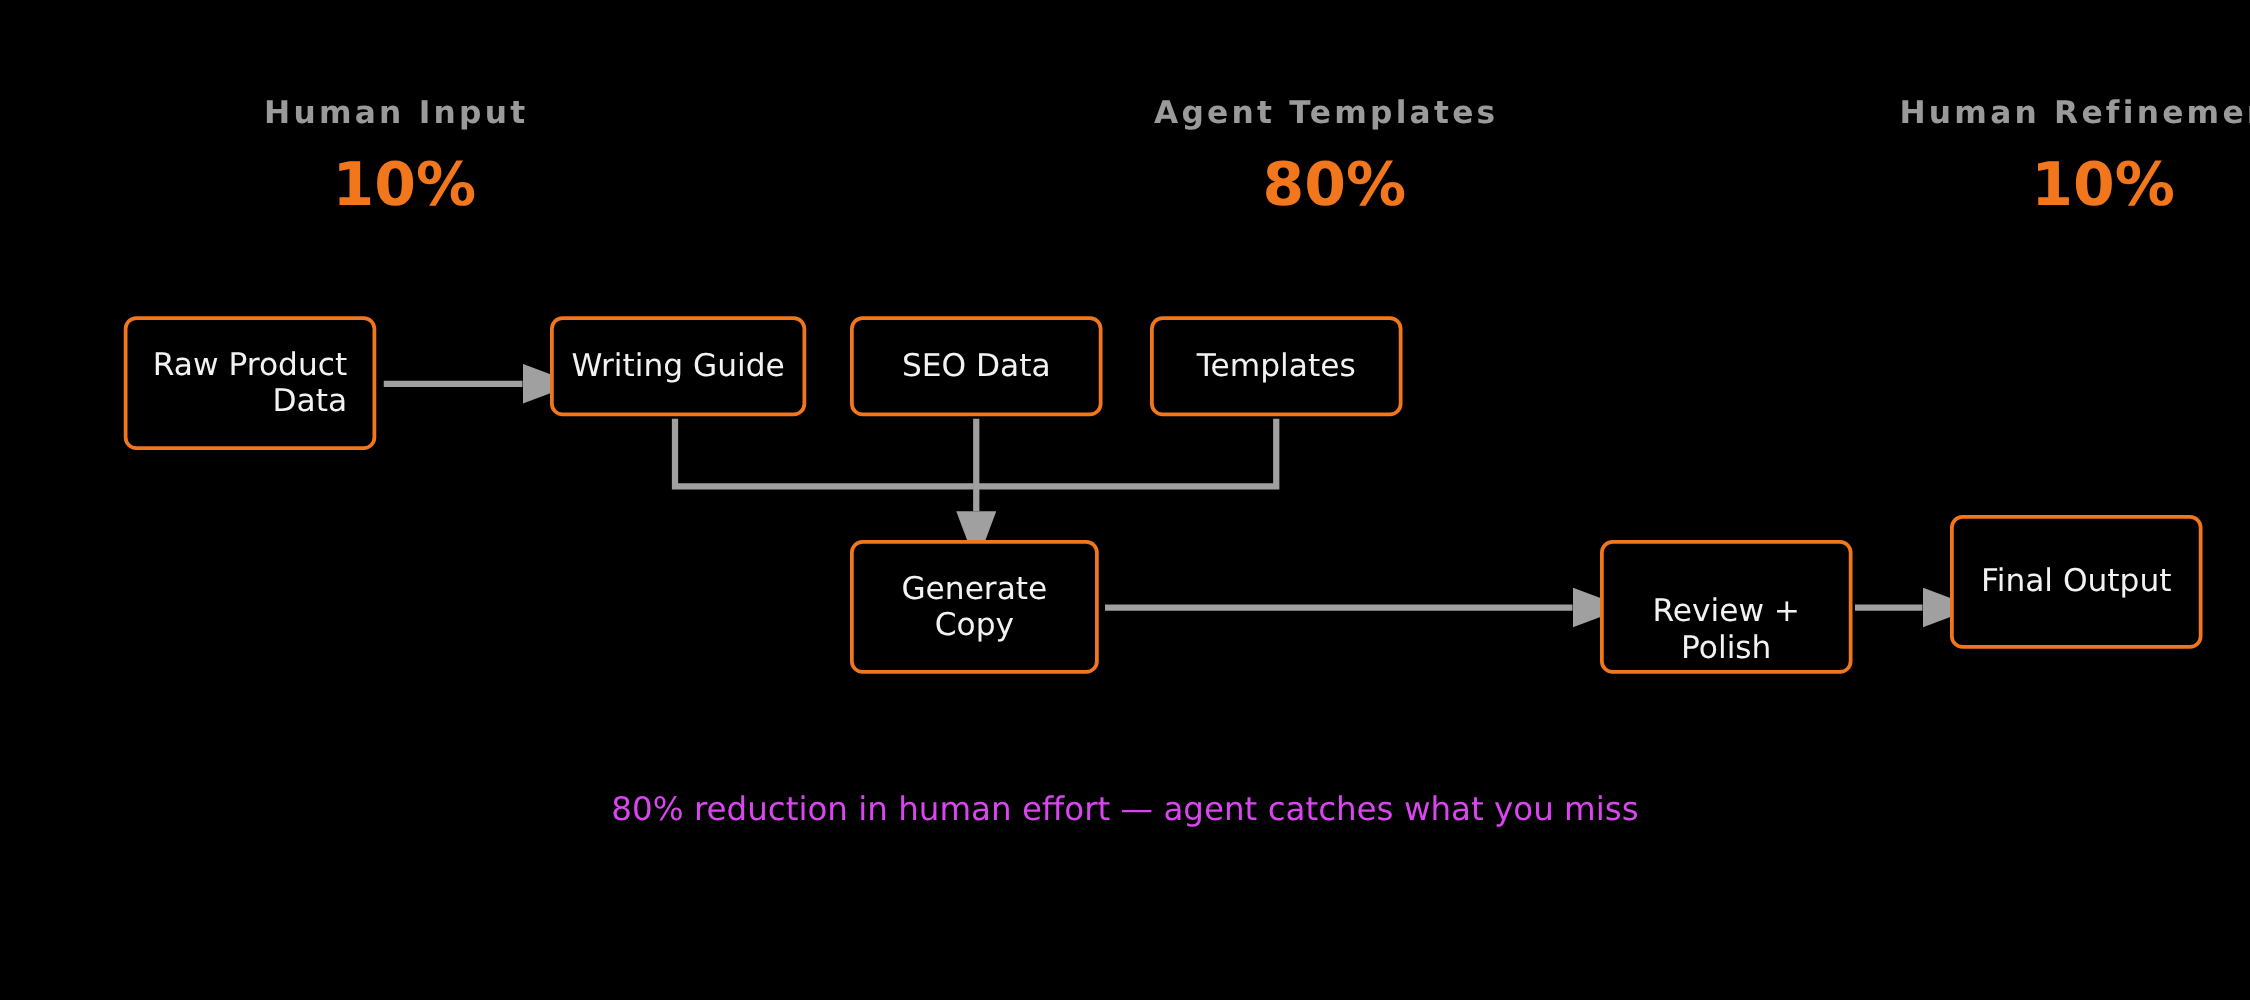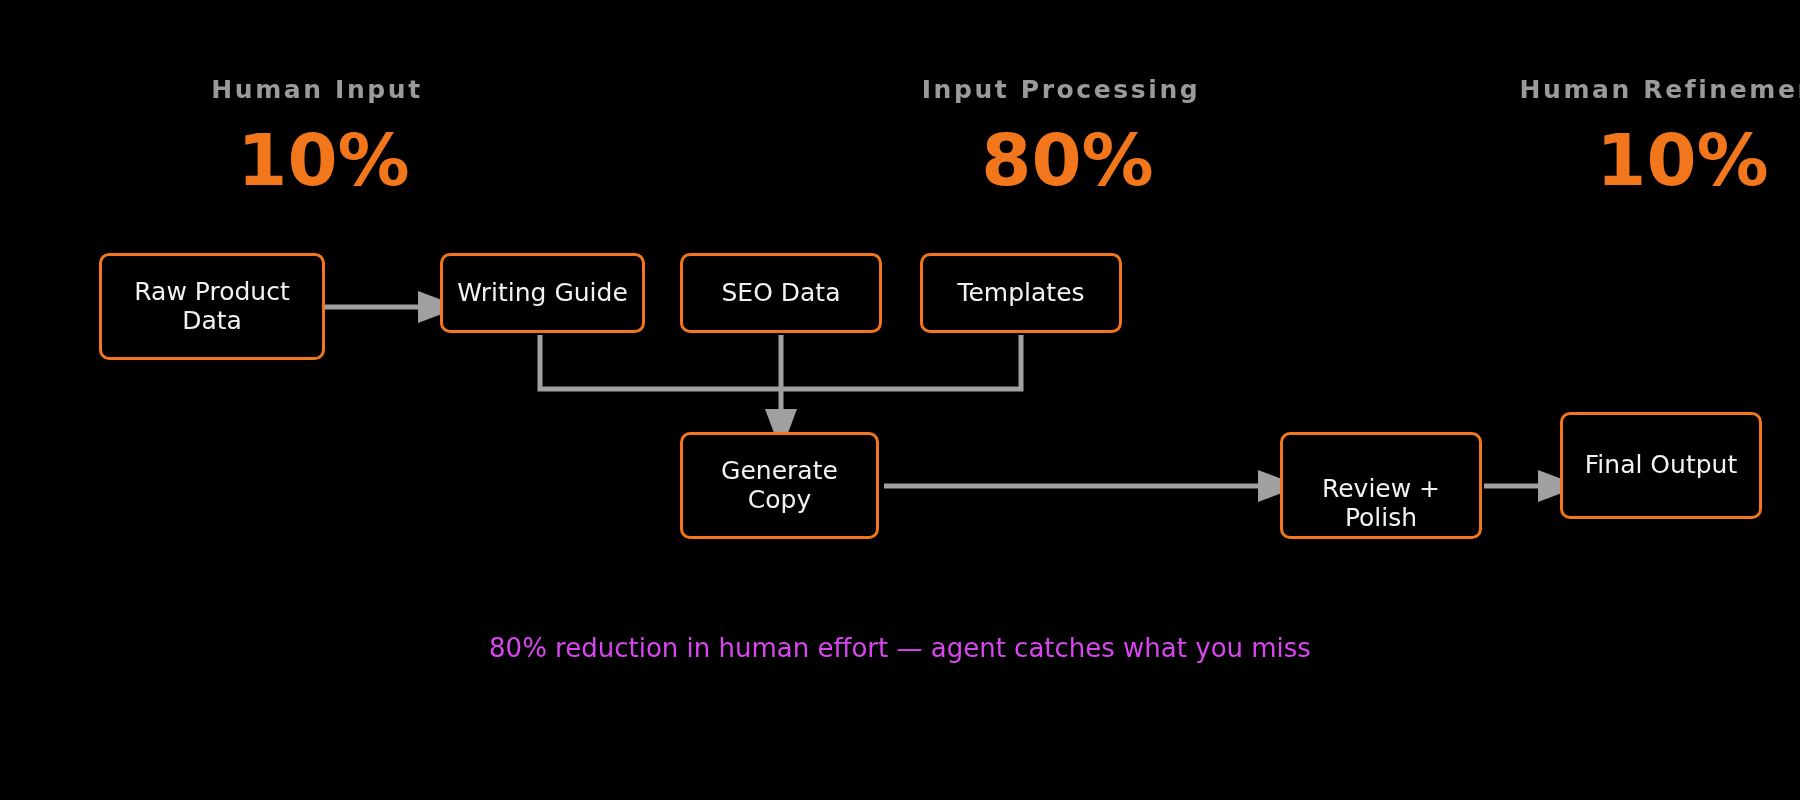--- a/index.html
+++ b/index.html
@@ -33,21 +33,21 @@
   .col-title {
     color: #9a9a9a;
     font-size: 25px;
     font-weight: bold;
     letter-spacing: 2.6px;
     line-height: 1;
     white-space: nowrap;
   }
   .col-pct {
     color: #F2761C;
-    font-size: 72px;
+    font-size: 48px;
     font-weight: bold;
     line-height: 1;
     margin-top: 22px;
     white-space: nowrap;
     padding-left: 13px;
   }
 
   
   .node {
     position: absolute;
@@ -90,21 +90,21 @@
 <body>
 
 <div id="stage">
 
   <div class="col-header" style="left:0; top:60px; width:634px;">
     <div class="col-title">Human Input</div>
     <div class="col-pct">10%</div>
   </div>
 
   <div class="col-header" style="left:744px; top:60px; width:634px;">
-    <div class="col-title">Input Processing</div>
+    <div class="col-title">Agent Templates</div>
     <div class="col-pct">80%</div>
   </div>
 
   <div class="col-header" style="left:1359px; top:60px; width:634px;">
     <div class="col-title">Human Refinement</div>
     <div class="col-pct">10%</div>
   </div>
 
   <svg id="wires" viewBox="0 0 1800 800" width="1800" height="800" xmlns="http://www.w3.org/2000/svg">
     <defs>
@@ -134,21 +134,21 @@
 
     <g>
       <line x1="884" y1="469" x2="1258" y2="469" stroke="#a0a0a0" stroke-width="5" marker-end="url(#arrowR)"></line>
     </g>
 
     <g>
       <line x1="1484" y1="469" x2="1538" y2="469" stroke="#a0a0a0" stroke-width="5" marker-end="url(#arrowR)"></line>
     </g>
   </svg>
 
-  <div class="node" style="left:99px; top:236px; width:226px; height:107px;">
+  <div class="node" style="left:99px; top:236px; width:202px; height:107px;text-align:right;">
     <span>Raw Product
 Data</span>
   </div>
 
   <div class="node" style="left:440px; top:236px; width:205px; height:80px;">
     <span>Writing Guide</span>
   </div>
 
   <div class="node" style="left:680px; top:236px; width:202px; height:80px;">
     <span>SEO Data</span>

